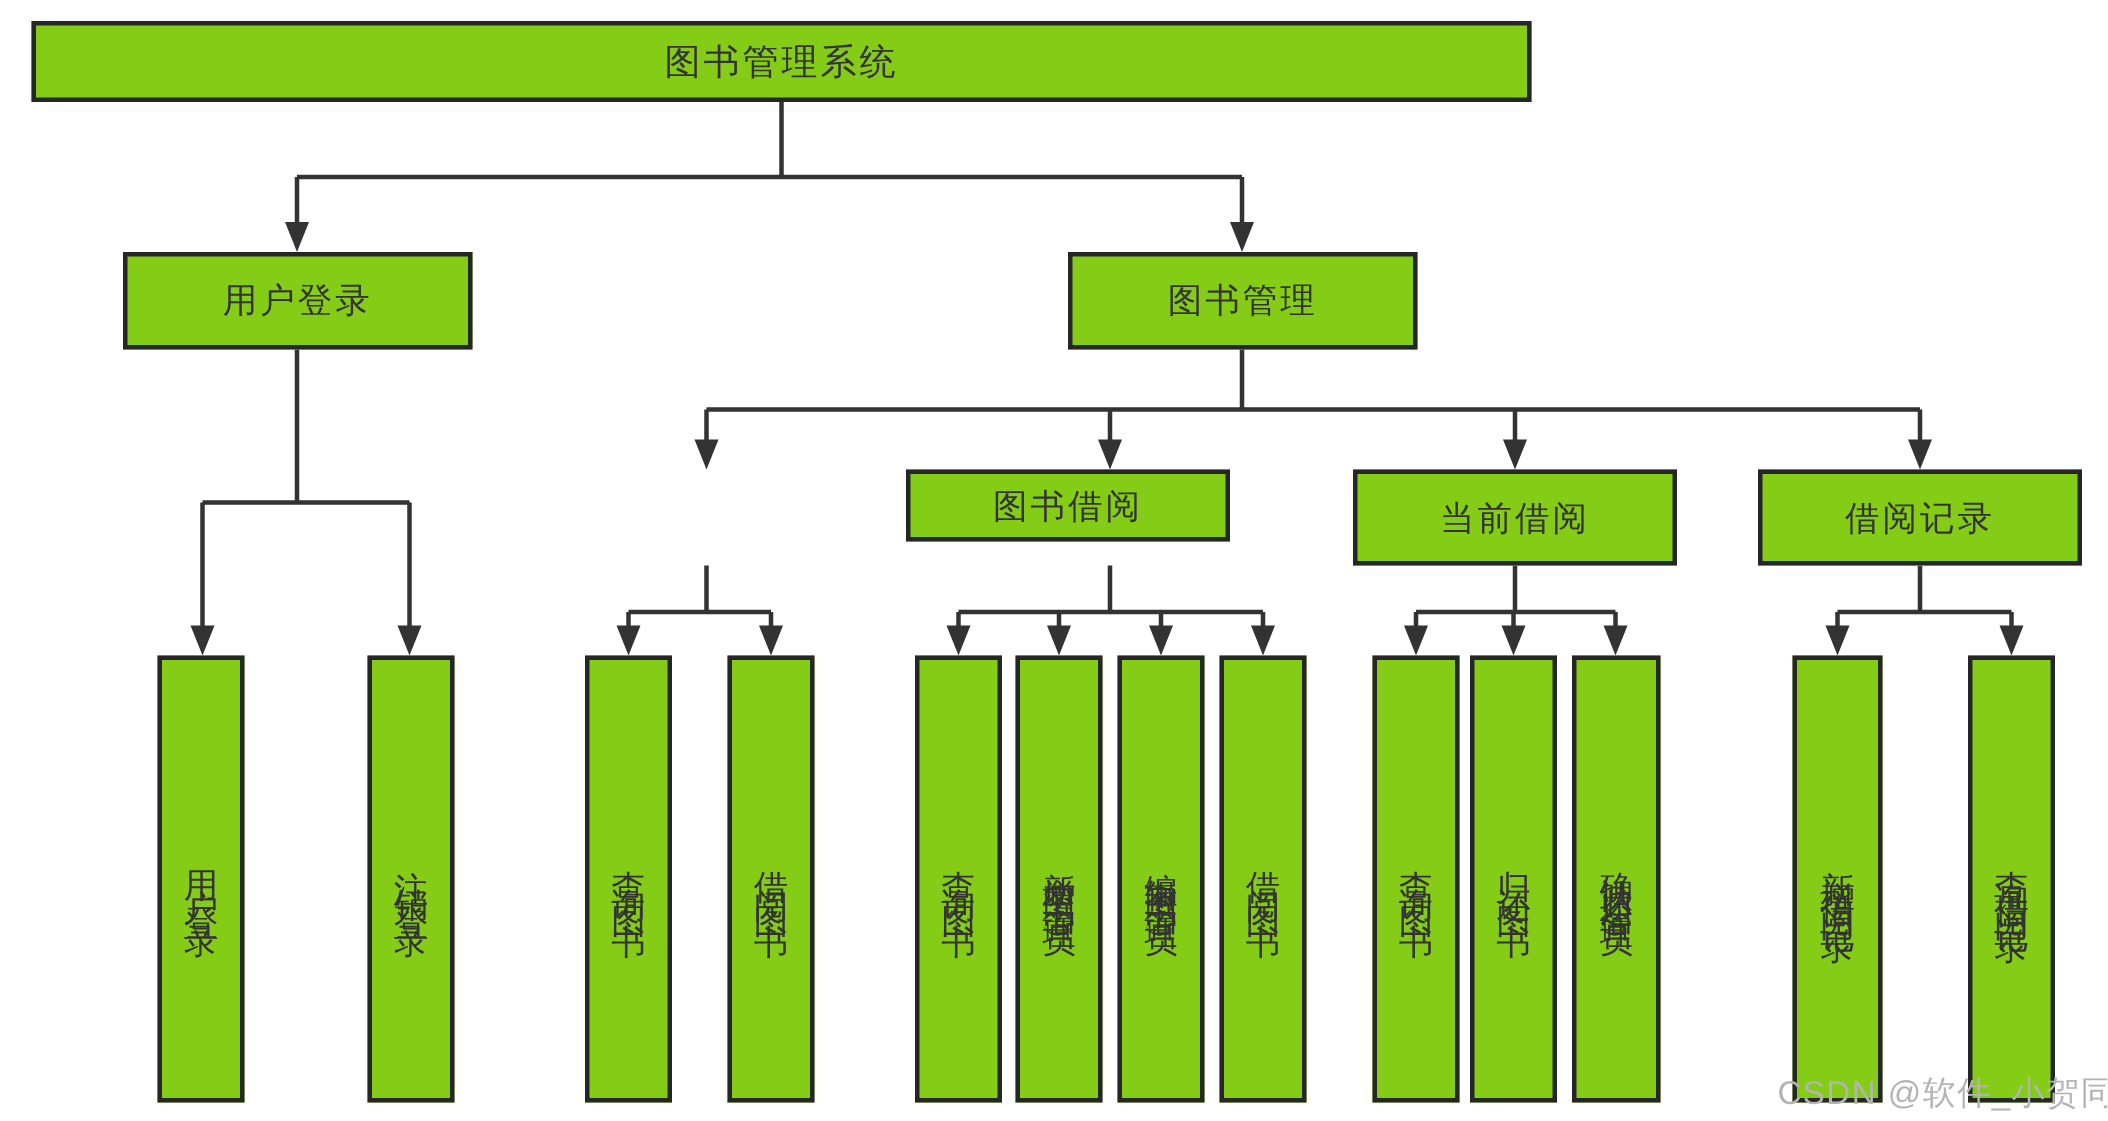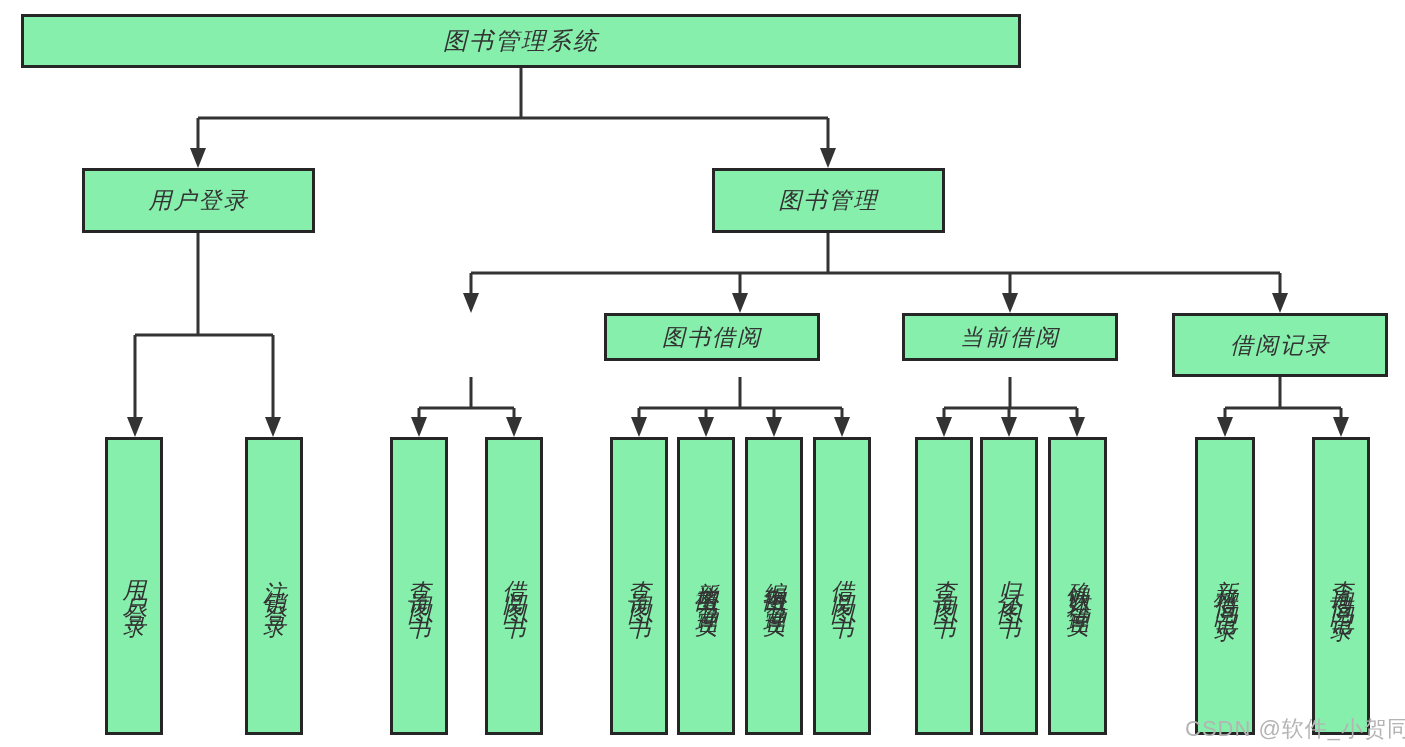--- a/index.html
+++ b/index.html
@@ -15,26 +15,25 @@
     position: absolute;
     left: 0; top: 0;
     width: 1405px; height: 747px;
   }
   .wire { stroke: #333333; stroke-width: 3; fill: none; }
   .arrowheads { fill: #333333; stroke: none; }
   .node {
     position: absolute;
     box-sizing: border-box;
     border: 3px solid #262626;
-    background: #86efac;
+    background: #84cc16;
     display: flex;
     align-items: center;
     justify-content: center;
     color: #333333;
-    font-style: italic;
   }
   .node.h span {
     font-size: 23px;
     letter-spacing: 2px;
     white-space: nowrap;
   }
   .node.root span { font-size: 24px; }
   .leaf .vtext {
     writing-mode: vertical-rl;
     text-orientation: mixed;
@@ -97,21 +96,21 @@
   <div class="node h" style="left:82px; top:168px; width:233px; height:65px;">
     <span>用户登录</span>
   </div>
   <div class="node h" style="left:712px; top:168px; width:233px; height:65px;">
     <span>图书管理</span>
   </div>
 
   <div class="node h" style="left:604px; top:313px; width:216px; height:48px;">
     <span>图书借阅</span>
   </div>
-  <div class="node h" style="left:902px; top:313px; width:216px; height:48px;">
+  <div class="node h" style="left:902px; top:313px; width:216px; height:64px;">
     <span>当前借阅</span>
   </div>
   <div class="node h" style="left:1172px; top:313px; width:216px; height:64px;">
     <span>借阅记录</span>
   </div>
 
   <div class="node leaf" style="left:105px; top:437px; width:58px; height:298px;">
     <span class="vtext">用户登录</span>
   </div>
   <div class="node leaf" style="left:245px; top:437px; width:58px; height:298px;">

